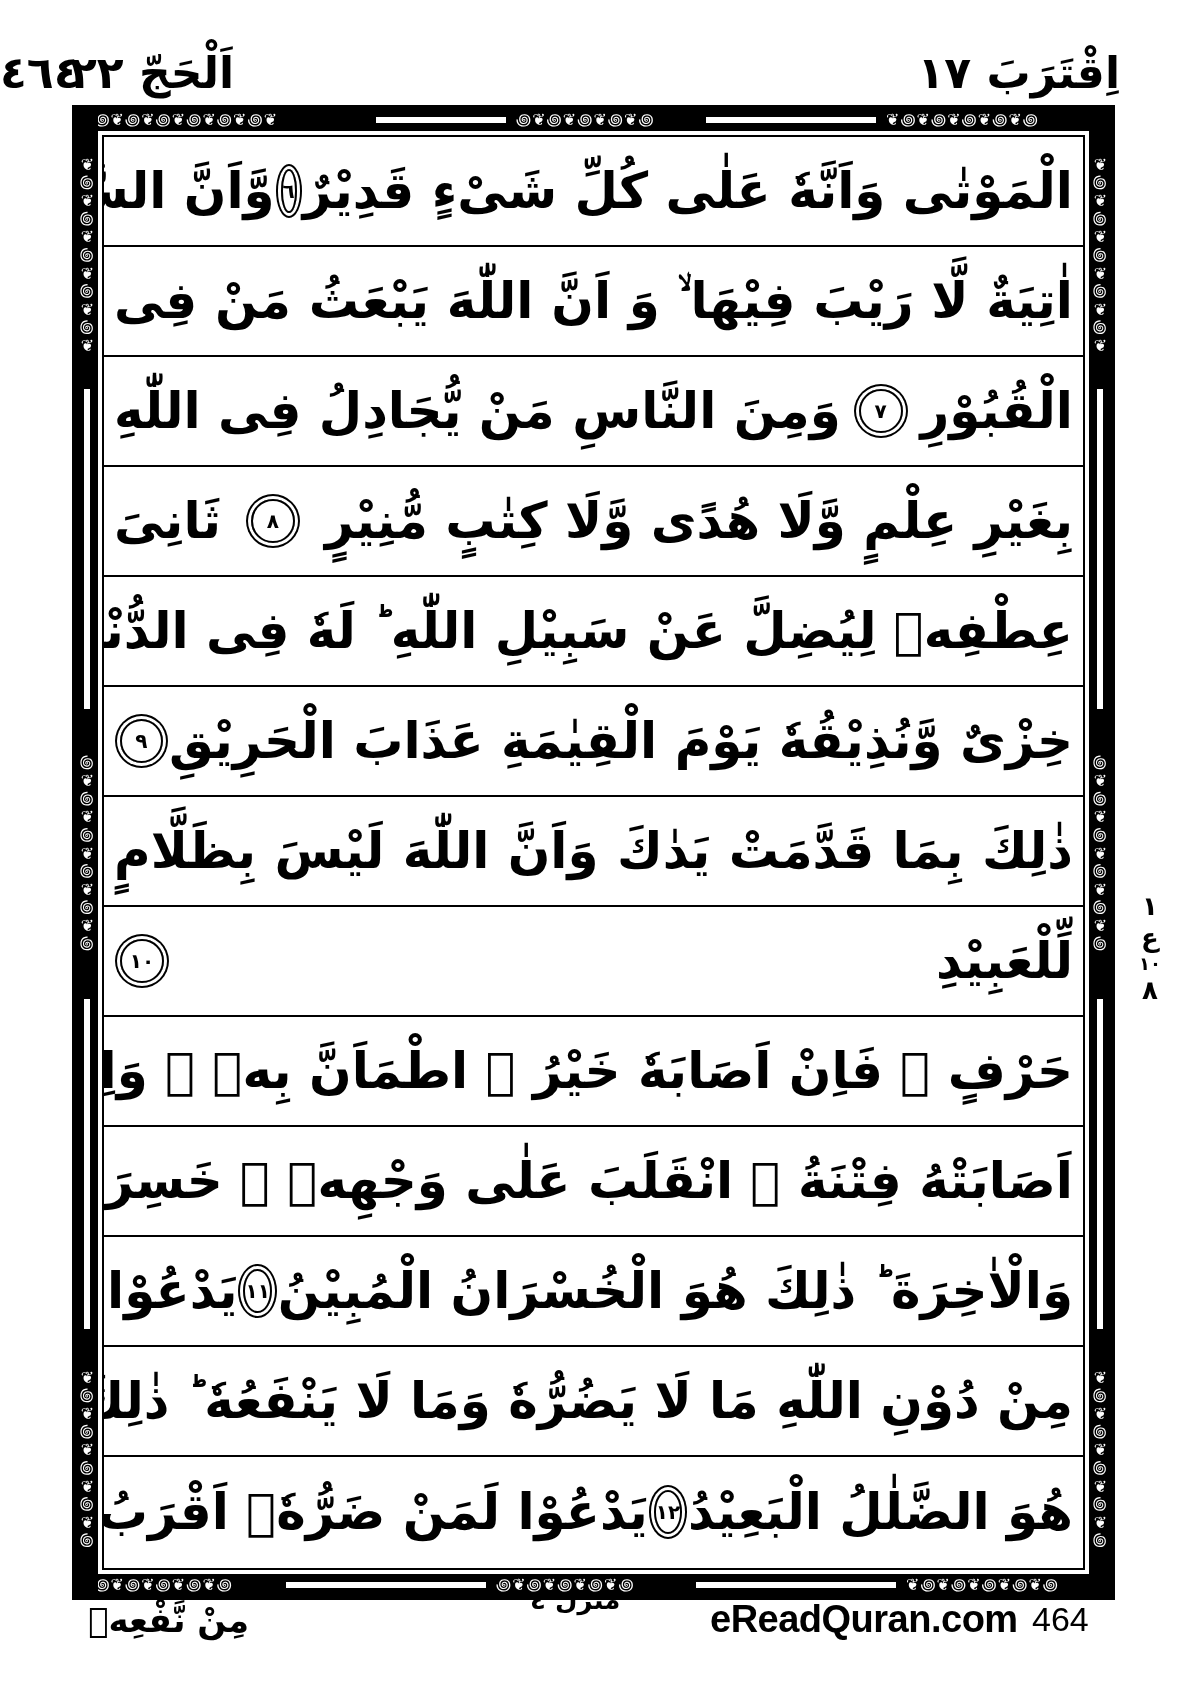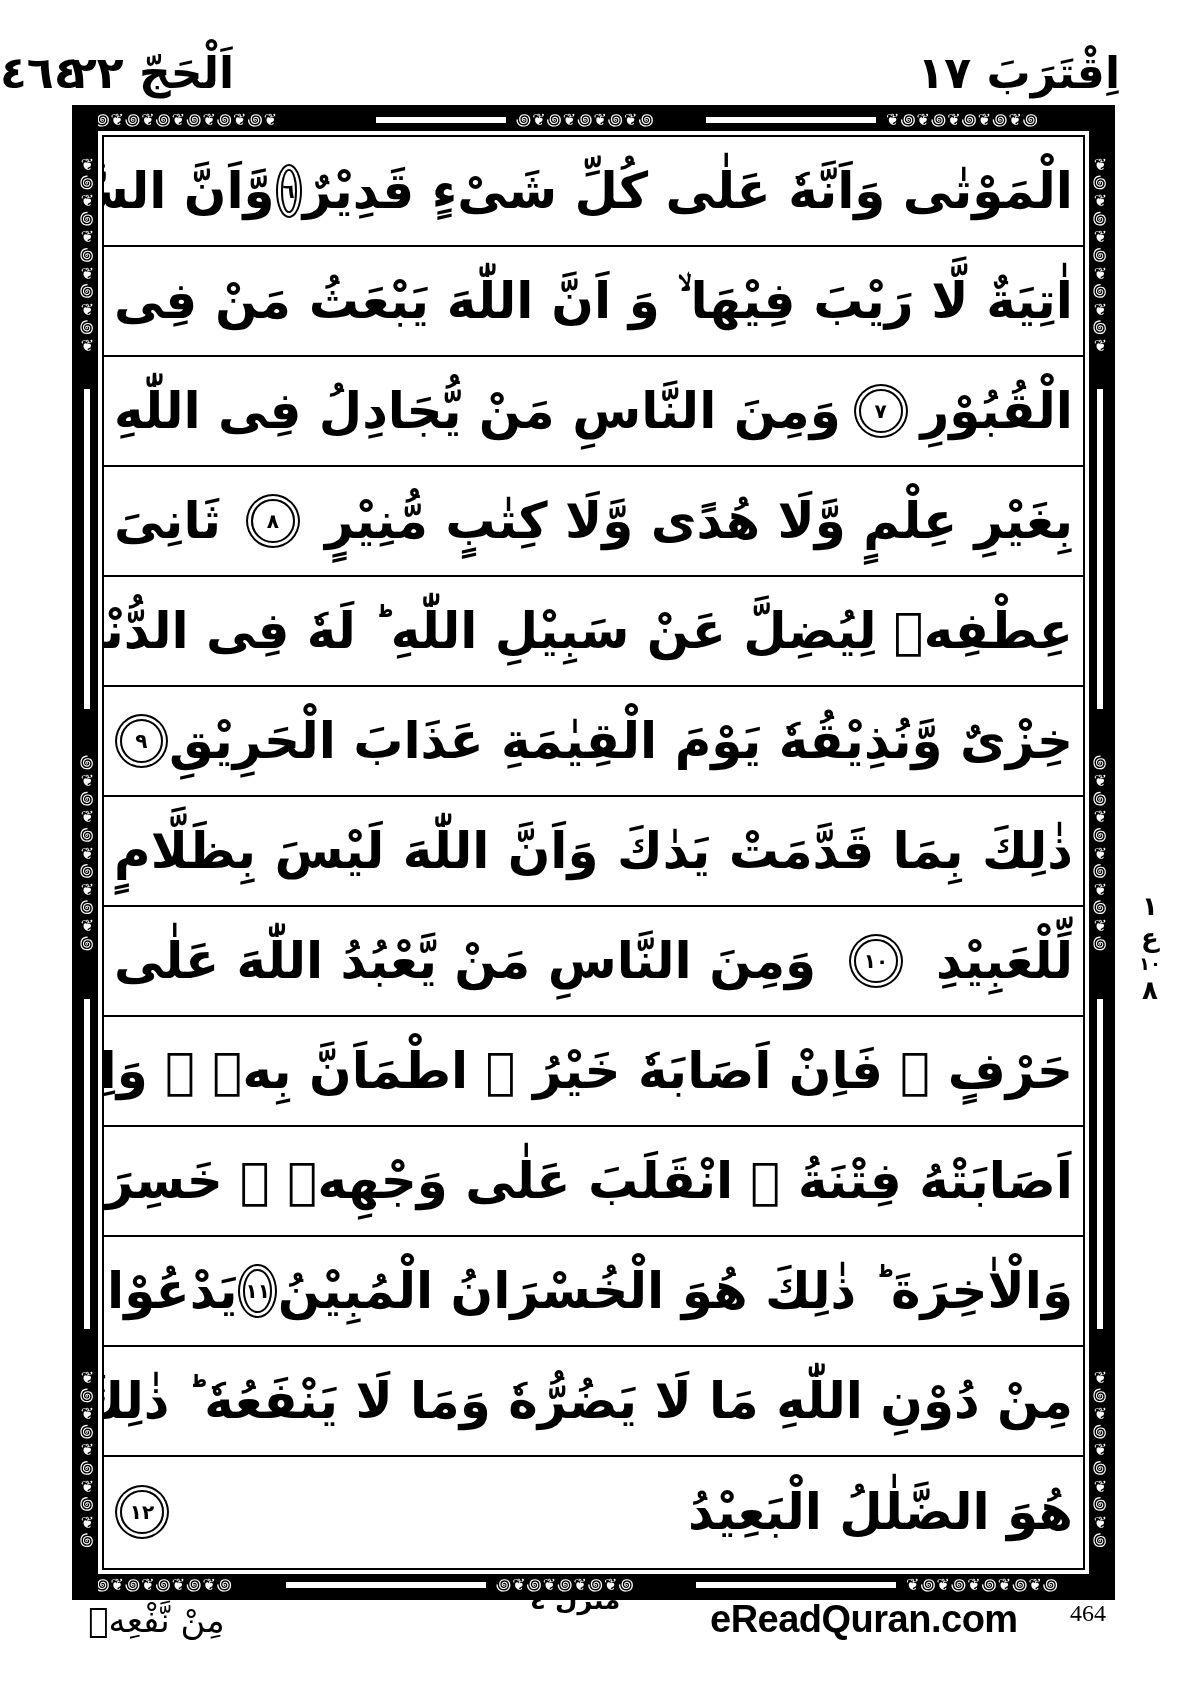--- a/index.html
+++ b/index.html
@@ -19,24 +19,24 @@
   .orn-v { width:22px; writing-mode:vertical-rl; text-align:center; }
   .bar-h { position:absolute; height:6px; background:#fff; top:8px; }
   .bar-v { position:absolute; width:6px; background:#fff; left:8px; }
   .text-area { position:absolute; left:26px; right:26px; top:26px; bottom:26px; border:2px solid #000; box-sizing:border-box; }
   .line { height:110px; border-bottom:2px solid #000; box-sizing:border-box; direction:rtl; display:flex; align-items:center; justify-content:space-between; padding:0 10px; font-family:"DejaVu Sans", sans-serif; font-weight:bold; font-size:50px; white-space:nowrap; overflow:hidden; }
   .line:last-child { border-bottom:none; }
   .line span.w { display:inline-block; }
   .line-text { width:100%; text-align:justify; text-align-last:justify; }
   .ayah { display:inline-block; width:40px; height:40px; border:2px solid #000; border-radius:50%; font-size:20px; line-height:40px; text-align:center; vertical-align:middle; margin:0 6px; box-shadow:0 0 0 3px #fff, 0 0 0 5px #000; }
   .ruku { position:absolute; left:1130px; top:890px; width:40px; direction:rtl; text-align:center; font-size:26px; font-weight:bold; line-height:32px; }
-  .ftr-left { position:absolute; left:88px; top:1600px; font-size:34px; font-weight:normal; direction:rtl; }
+  .ftr-left { position:absolute; left:88px; top:1600px; font-size:34px; font-weight:bold; direction:rtl; }
   .ftr-manzil { position:absolute; left:530px; top:1585px; font-size:26px; font-weight:bold; direction:rtl; }
   .ftr-site { position:absolute; left:710px; top:1598px; font-family:Liberation Sans, sans-serif; font-weight:bold; font-size:38px; letter-spacing:-0.5px; }
-  .ftr-page { position:absolute; left:1070px; top:1600px; font-family:Liberation Serif, serif; font-size:24px; }
+  .ftr-page { position:absolute; left:1032px; top:1600px; font-family:Liberation Sans, sans-serif; font-size:34px; }
 </style>
 </head>
 <body>
 
 <div class="hdr hdr-right">اِقْتَرَبَ ١٧</div>
 <div class="hdr hdr-center">٤٦٤</div>
 <div class="hdr hdr-left">اَلْحَجّ ٢٢</div>
 
 <div class="frame">
   <div class="band band-top">
@@ -93,39 +93,39 @@
     <div class="line">
       <span class="w">خِزْیٌ وَّنُذِیْقُهٗ یَوْمَ الْقِیٰمَةِ عَذَابَ الْحَرِیْقِ</span>
       <span class="ayah">٩</span>
     </div>
     <div class="line">
       <span class="line-text">ذٰلِكَ بِمَا قَدَّمَتْ یَدٰكَ وَاَنَّ اللّٰهَ لَیْسَ بِظَلَّامٍ</span>
     </div>
     <div class="line">
       <span class="w">لِّلْعَبِیْدِ</span>
       <span class="ayah">١٠</span>
-      <span class="w">وَمِنَ النَّاسِ مَنْ یَّعْبُدُ اللّٰهَ عَلٰى</span>
     </div>
     <div class="line">
       <span class="line-text">حَرْفٍ ۚ فَاِنْ اَصَابَهٗ خَیْرُ ۨ اطْمَاَنَّ بِهٖ ۚ وَاِنْ</span>
     </div>
     <div class="line">
       <span class="line-text">اَصَابَتْهُ فِتْنَةُ ۨ انْقَلَبَ عَلٰى وَجْهِهٖ ۚ خَسِرَ الدُّنْیَا</span>
     </div>
     <div class="line">
       <span class="w">وَالْاٰخِرَةَ ؕ ذٰلِكَ هُوَ الْخُسْرَانُ الْمُبِیْنُ</span>
       <span class="ayah">١١</span>
       <span class="w">یَدْعُوْا</span>
     </div>
     <div class="line">
       <span class="line-text">مِنْ دُوْنِ اللّٰهِ مَا لَا یَضُرُّهٗ وَمَا لَا یَنْفَعُهٗ ؕ ذٰلِكَ</span>
     </div>
     <div class="line">
       <span class="w">هُوَ الضَّلٰلُ الْبَعِیْدُ</span>
       <span class="ayah">١٢</span>
+      <span class="w">یَدْعُوْا لَمَنْ ضَرُّهٗۤ اَقْرَبُ</span>
     </div>
   </div>
 </div>
 
 <div class="ruku">
   <div>١</div>
   <div>ع</div>
   <div style="font-size:18px;line-height:20px;">١٠</div>
   <div>٨</div>
 </div>

